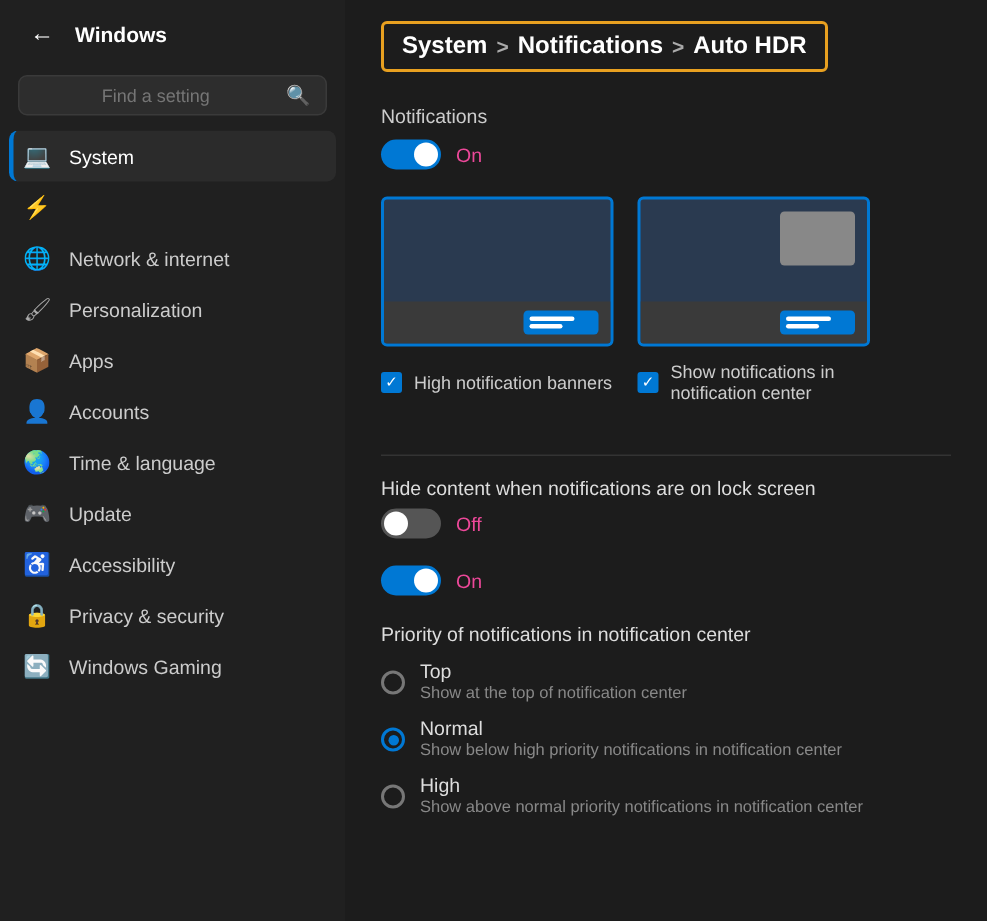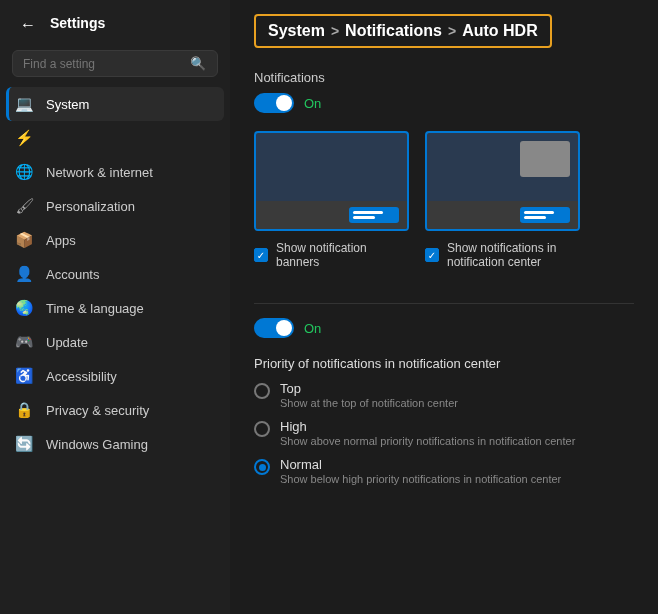--- a/index.html
+++ b/index.html
@@ -52,20 +52,21 @@
       gap: 6px;
       border: 1px solid #3a3a3a;
     }
     .search-input {
       background: none;
       border: none;
       outline: none;
       color: #ccc;
       font-size: 12px;
       flex: 1;
+      text-align: center;
     }
     .search-icon { color: #999; font-size: 13px; }
 
     .nav-list { list-style: none; padding: 0 6px; overflow-y: auto; flex: 1; }
     .nav-item {
       display: flex;
       align-items: center;
       gap: 12px;
       padding: 8px 10px;
       border-radius: 6px;
@@ -148,21 +149,21 @@
       position: absolute;
       top: 2px;
       width: 16px;
       height: 16px;
       border-radius: 50%;
       background: #fff;
       transition: left 0.15s;
     }
     .toggle.on .toggle-knob { left: 22px; }
     .toggle.off .toggle-knob { left: 2px; }
-    .toggle-label { font-size: 13px; color: #22c55e; }
+    .toggle-label { font-size: 13px; color: #ec4899; }
 
     
     .preview-row {
       display: flex;
       gap: 16px;
       margin-bottom: 10px;
     }
     .preview-box {
       width: 155px;
       height: 100px;
@@ -240,21 +241,21 @@
 
     .divider { height: 1px; background: #333; margin: 8px 0 14px 0; }
 
     .setting-group { margin-bottom: 14px; }
     .setting-label { font-size: 13px; color: #ddd; margin-bottom: 6px; }
 
     
     .radio-group { display: flex; flex-direction: column; gap: 2px; }
     .radio-item {
       display: flex;
-      align-items: flex-start;
+      align-items: center;
       gap: 10px;
       padding: 4px 0;
       cursor: pointer;
     }
     .radio-outer {
       width: 16px;
       height: 16px;
       border-radius: 50%;
       border: 2px solid #777;
       display: flex;
@@ -273,21 +274,21 @@
     .radio-text-group { display: flex; flex-direction: column; }
     .radio-title { font-size: 13px; color: #ddd; }
     .radio-desc { font-size: 11px; color: #888; margin-top: 1px; }
   </style>
 </head>
 <body>
 
 <nav class="sidebar">
   <div class="sidebar-header">
     <button class="back-btn">←</button>
-    <span>Settings</span>
+    <span>Windows</span>
   </div>
   <div class="search-box">
     <input class="search-input" type="text" placeholder="Find a setting" style="">
     <span class="search-icon">🔍</span>
   </div>
   <ul class="nav-list">
     <li class="nav-item active">
       <span class="nav-icon blue">💻</span>
       <span>System</span>
     </li>
@@ -378,33 +379,42 @@
       </div>
     </div>
   </div>
 
   
   <div style="display:flex;gap:16px;margin-bottom:18px;">
     <div class="checkbox-row" style="width:155px;">
       <div class="checkbox">
         <span class="checkbox-check">✓</span>
       </div>
-      <span>Show notification banners</span>
+      <span>High notification banners</span>
     </div>
     <div class="checkbox-row" style="width:155px;">
       <div class="checkbox">
         <span class="checkbox-check">✓</span>
       </div>
       <span>Show notifications in notification center</span>
     </div>
   </div>
 
   <div class="divider"></div>
 
   
+  <div class="setting-group">
+    <div class="setting-label">Hide content when notifications are on lock screen</div>
+    <div class="toggle-row">
+      <div class="toggle off">
+        <div class="toggle-knob"></div>
+      </div>
+      <span class="toggle-label">Off</span>
+    </div>
+  </div>
 
   
   <div class="setting-group">
     <div class="toggle-row">
       <div class="toggle on">
         <div class="toggle-knob"></div>
       </div>
       <span class="toggle-label">On</span>
     </div>
   </div>
@@ -416,31 +426,31 @@
 
       <div class="radio-item">
         <div class="radio-outer"></div>
         <div class="radio-text-group">
           <span class="radio-title">Top</span>
           <span class="radio-desc">Show at the top of notification center</span>
         </div>
       </div>
 
       <div class="radio-item">
+        <div class="radio-outer selected">
+          <div class="radio-inner"></div>
+        </div>
+        <div class="radio-text-group">
+          <span class="radio-title">Normal</span>
+          <span class="radio-desc">Show below high priority notifications in notification center</span>
+        </div>
+      </div>
+
+      <div class="radio-item">
         <div class="radio-outer"></div>
         <div class="radio-text-group">
           <span class="radio-title">High</span>
           <span class="radio-desc">Show above normal priority notifications in notification center</span>
         </div>
       </div>
-
-      <div class="radio-item">
-        <div class="radio-outer selected">
-          <div class="radio-inner"></div>
-        </div>
-        <div class="radio-text-group">
-          <span class="radio-title">Normal</span>
-          <span class="radio-desc">Show below high priority notifications in notification center</span>
-        </div>
-      </div>
     </div>
   </div>
 </main>
 
 </body></html>

